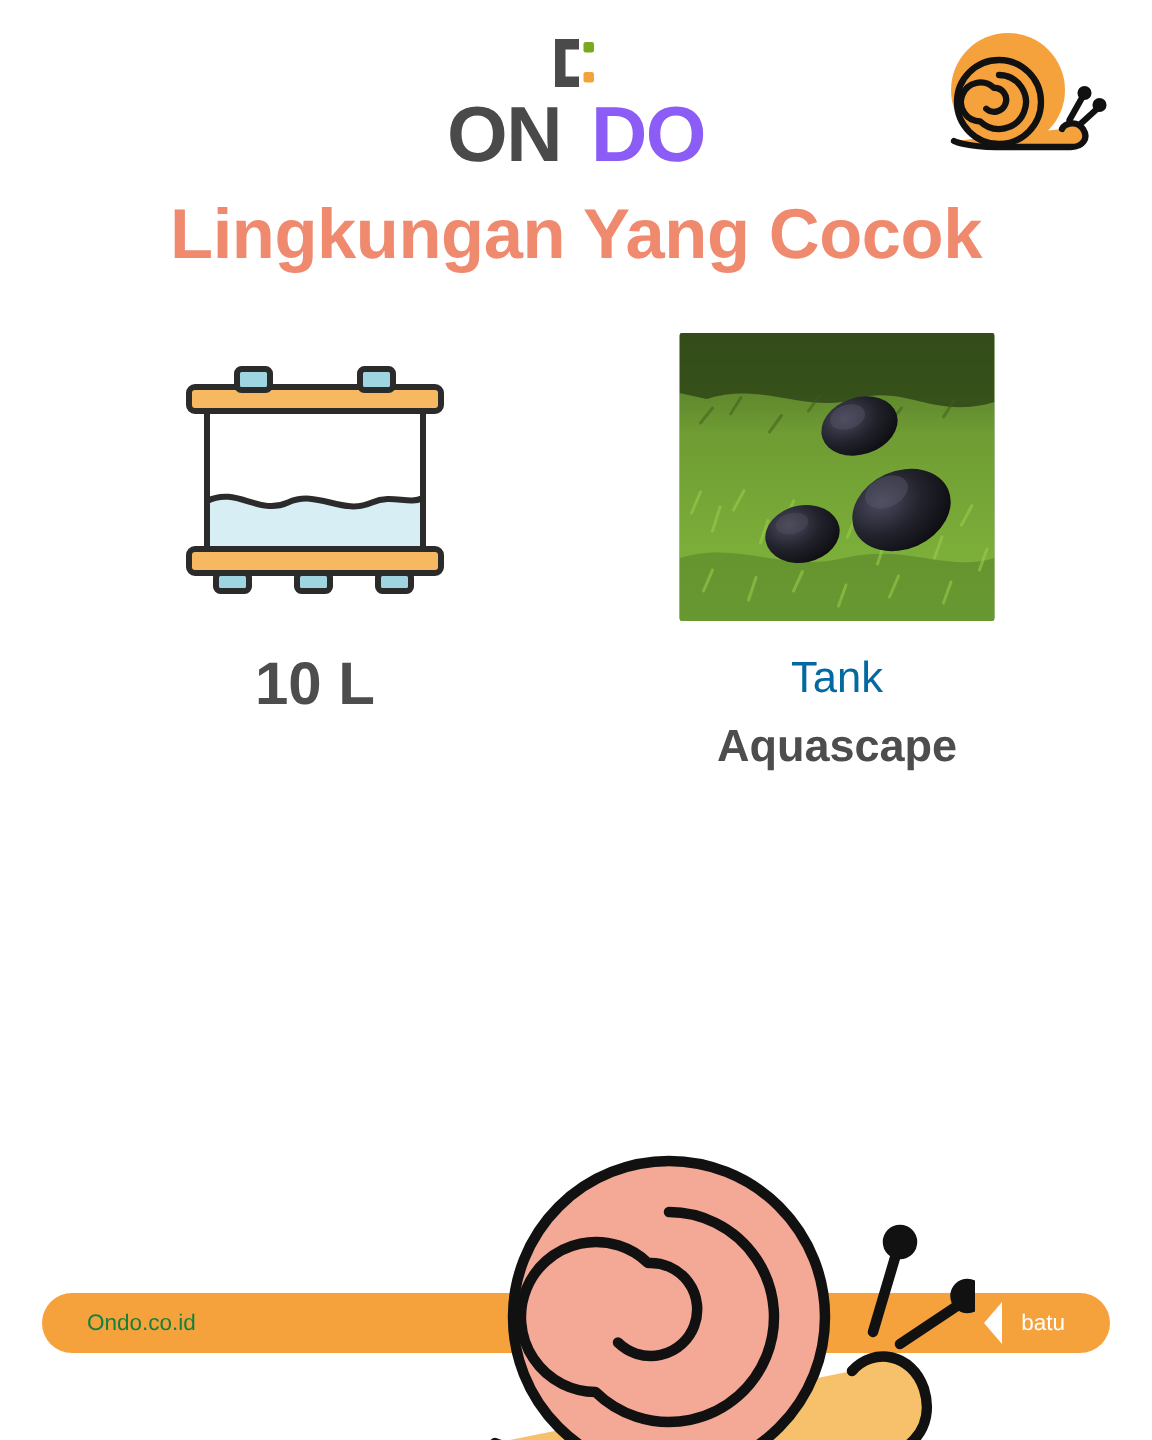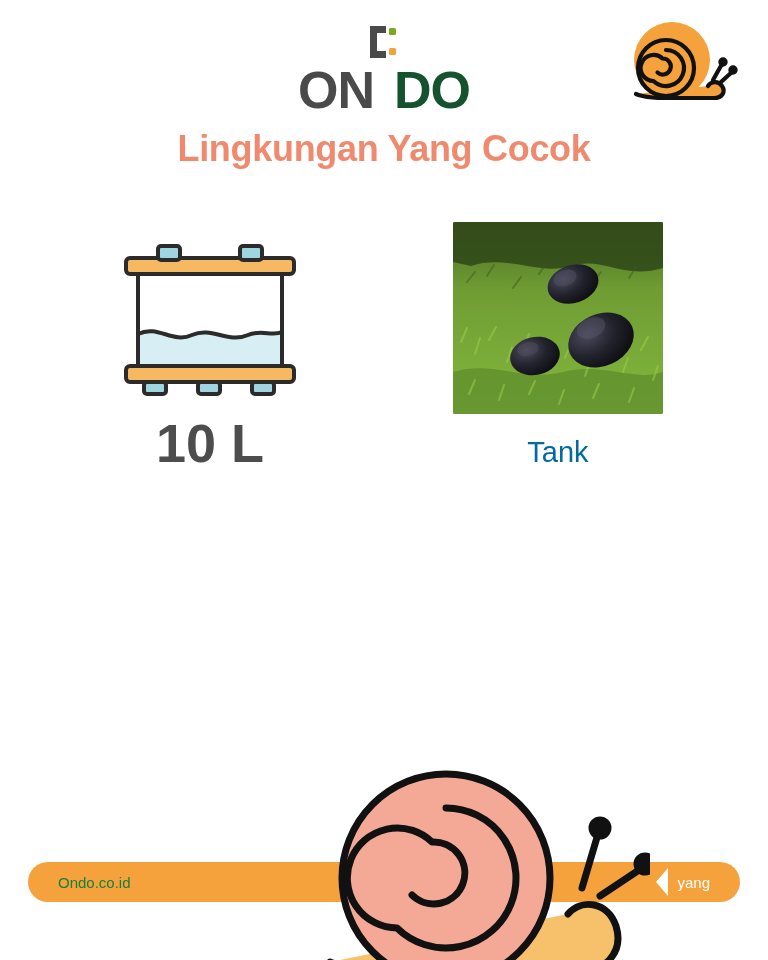--- a/index.html
+++ b/index.html
@@ -32,56 +32,57 @@
   }
   .logo-row {
     display: flex;
     align-items: baseline;
     font-size: 52px;
     font-weight: bold;
     letter-spacing: -1px;
     line-height: 1;
   }
   .logo-on { color: #4a4a4a; }
-  .logo-do { color: #14532d; margin-left: 20px; }
+  .logo-do { color: #8b5cf6; margin-left: 20px; }
 
   
   .snail-badge {
     position: absolute;
     top: 20px; right: 30px;
     width: 120px; height: 96px;
   }
 
   
   .title {
     position: absolute;
     top: 128px; left: 0; right: 0;
     text-align: center;
-    font-size: 36px;
+    font-size: 47px;
     font-weight: bold;
     color: #f08a6e;
     letter-spacing: -0.3px;
   }
 
   
   .cols {
     position: absolute;
     top: 222px; left: 40px; right: 40px;
     display: flex;
     justify-content: space-between;
   }
   .col {
     width: 340px;
     display: flex;
     flex-direction: column;
     align-items: center;
   }
   .tank-icon { width: 200px; height: 190px; }
   .volume-label {
-    font-size: 54px;
+    margin-top: 22px;
+    font-size: 40px;
     font-weight: bold;
     color: #4d4d4d;
   }
   .photo {
     width: 210px; height: 192px;
     border-radius: 2px;
     overflow: hidden;
     background: #4e7a2a;
   }
   .photo svg { display: block; }
@@ -258,31 +259,32 @@
           <ellipse cx="112" cy="56" rx="12" ry="8" fill="#555566" opacity="0.45" transform="rotate(-18 112 56)"></ellipse>
 
           <ellipse cx="148" cy="118" rx="34" ry="26" fill="url(#snailgrad)" transform="rotate(-24 148 118)"></ellipse>
           <ellipse cx="138" cy="106" rx="15" ry="10" fill="#5b5b6d" opacity="0.42" transform="rotate(-24 138 106)"></ellipse>
 
           <ellipse cx="82" cy="134" rx="25" ry="19" fill="url(#snailgrad)" transform="rotate(-12 82 134)"></ellipse>
           <ellipse cx="75" cy="127" rx="11" ry="7" fill="#53535f" opacity="0.4" transform="rotate(-12 75 127)"></ellipse>
         </svg>
       </div>
       <div class="caption-light">Tank</div>
+      <div class="caption-bold">Aquascape</div>
     </div>
   </div>
 
 
   <div class="bottom-bar">
     <svg width="712" height="40" viewBox="0 0 712 40" style="position:absolute;left:0;top:0;">
       <path d="M20 0 H692 A20 20 0 0 1 692 40 H20 A20 20 0 0 1 20 0 Z" fill="#f6a23c"></path>
       <path d="M640 6 L628 20 L640 34 Z" fill="#ffffff"></path>
     </svg>
     <div class="bar-text">Ondo.co.id</div>
-    <div class="swipe-text">yang</div>
+    <div class="swipe-text">batu</div>
   </div>
 
   <div class="big-snail">
     <svg width="330" height="220" viewBox="0 0 330 220">
       <g fill="none" stroke="#111111" stroke-width="7" stroke-linecap="round" stroke-linejoin="round">
         <path d="M10 206 C30 214 70 218 120 218 L250 218 C286 218 304 196 296 170 C288 146 262 142 248 158" fill="#f7c06a"></path>
         <circle cx="126" cy="122" r="104" fill="#f4a896"></circle>
         <path d="M126 122 m0 -70 a70 70 0 1 1 -49 120 a50 50 0 1 1 35 -86 a31 31 0 1 1 -20 53"></path>
         <path d="M262 132 L278 78"></path>
         <path d="M280 140 L322 112"></path>

